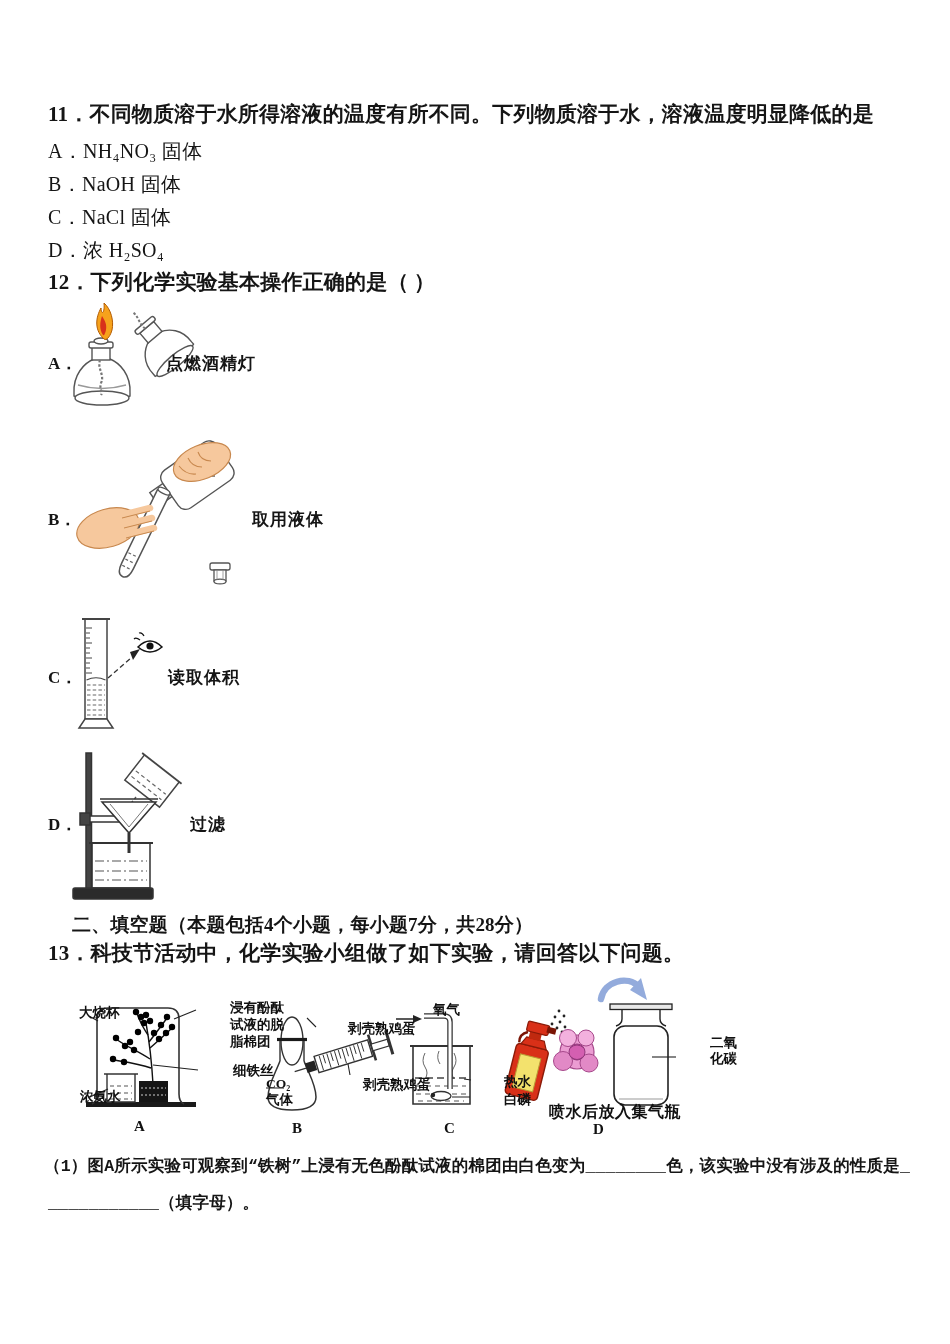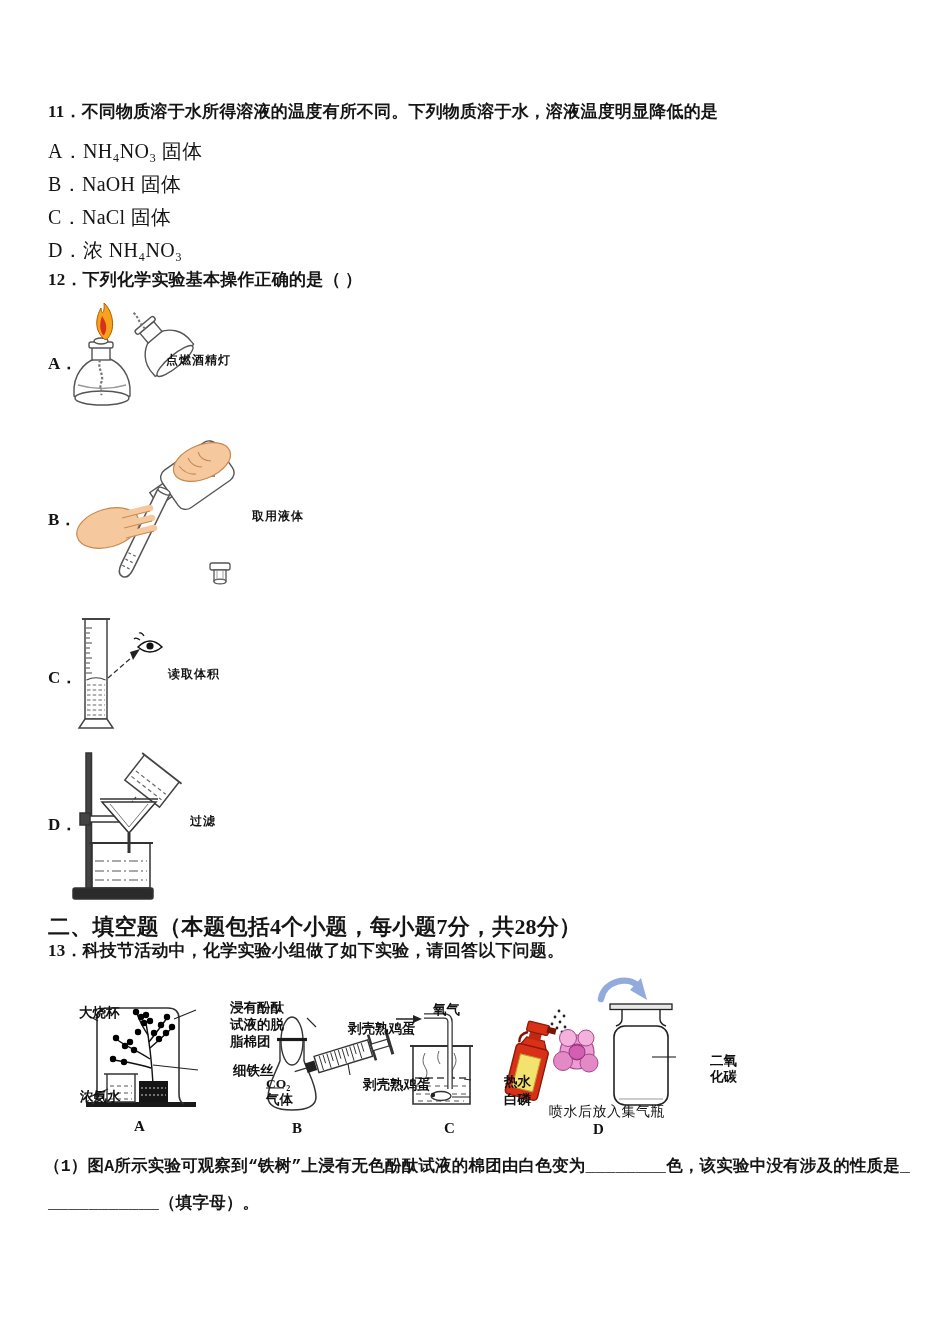--- a/index.html
+++ b/index.html
@@ -2,42 +2,42 @@
 <html><head>
 <meta charset="utf-8">
 <style>
   html,body{margin:0;padding:0;}
   body{
     width:950px;height:1344px;background:#ffffff;position:relative;
     font-family:"Liberation Serif","DejaVu Serif",serif;
     color:#151515;overflow:hidden;
   }
   .t{position:absolute;white-space:nowrap;}
-  .stem{font-size:17px;font-weight:600;letter-spacing:.2px;}
+  .stem{font-size:21px;font-weight:600;letter-spacing:.2px;}
   .opt11{font-size:20px;font-weight:400;letter-spacing:.3px;}
   .letter{font-size:17px;font-weight:700;}
-  .cap{font-size:12px;font-weight:700;letter-spacing:1px;}
-  .sect{font-size:22px;font-weight:700;letter-spacing:.2px;}
+  .cap{font-size:17px;font-weight:700;letter-spacing:1px;}
+  .sect{font-size:19px;font-weight:700;letter-spacing:.2px;margin-left:24px;}
   .sub{font-size:16.5px;font-weight:600;letter-spacing:.2px;font-family:Liberation Mono, monospace;}
   .dsvg{position:absolute;}
   #diagram13{position:absolute;left:40px;top:975px;width:700px;height:170px;}
   #diagram13 svg{position:absolute;left:0;top:0;}
   .lbl{position:absolute;font-size:13.5px;font-weight:600;line-height:17px;white-space:pre;color:#111;margin-left:32px;}
   .lbl2{line-height:15.5px;}
   .tag{position:absolute;font-size:15px;font-weight:600;color:#111;}
-  .capD{font-size:14px;font-weight:400;letter-spacing:.5px;}
+  .capD{font-size:16px;font-weight:700;letter-spacing:.5px;}
 </style>
 </head>
 <body>
 
 <div class="t stem" style="left:48px;top:100px">11．不同物质溶于水所得溶液的温度有所不同。下列物质溶于水，溶液温度明显降低的是</div>
 <div class="t opt11" style="left:48px;top:138px">A．NH₄NO₃ 固体</div>
 <div class="t opt11" style="left:48px;top:171px">B．NaOH 固体</div>
 <div class="t opt11" style="left:48px;top:204px">C．NaCl 固体</div>
-<div class="t opt11" style="left:48px;top:237px">D．浓 NH₄NO₃</div>
+<div class="t opt11" style="left:48px;top:237px">D．浓 H₂SO₄</div>
 
 <div class="t stem" style="left:48px;top:268px">12．下列化学实验基本操作正确的是（ ）</div>
 
 <div class="t letter" style="left:48px;top:352px">A．</div>
 <svg class="dsvg" style="left:70px;top:297px" width="152" height="120" viewBox="0 0 152 120">
 
   <g stroke="#555" fill="#fff" stroke-width="1.4">
     <path d="M4,96 C3,78 14,66 24,62 L40,62 C50,66 61,78 60,96 L60,99 Q32,109 4,99 Z"></path>
     <ellipse cx="32" cy="101" rx="27" ry="7"></ellipse>
     <path d="M8,88 Q32,95 56,88" fill="none" stroke="#999"></path>
@@ -286,18 +286,18 @@
   <div class="lbl lbl2" style="left:194px;top:101px"><span>CO₂</span><br><span>气体</span></div>
   <div class="lbl" style="left:291px;top:101px">剥壳熟鸡蛋</div>
   <div class="tag" style="left:252px;top:145px">B</div>
 
   <div class="lbl" style="left:361px;top:26px">氧气</div>
   <div class="lbl" style="left:432px;top:98px">热水</div>
   <div class="lbl" style="left:432px;top:116px">白磷</div>
   <div class="tag" style="left:404px;top:145px">C</div>
 
   <div class="lbl capD" style="left:477px;top:128px">喷水后放入集气瓶</div>
-  <div class="lbl lbl2" style="left:638px;top:78px"><span>二氧</span><br><span>化碳</span></div>
+  <div class="lbl lbl2" style="left:638px;top:60px"><span>二氧</span><br><span>化碳</span></div>
   <div class="tag" style="left:553px;top:146px">D</div>
 </div>
 
 <div class="t sub" style="left:44px;top:1155px">（1）图A所示实验可观察到“铁树”上浸有无色酚酞试液的棉团由白色变为________色，该实验中没有涉及的性质是_</div>
 <div class="t sub" style="left:48px;top:1192px">___________（填字母）。</div>
 
 </body></html>

